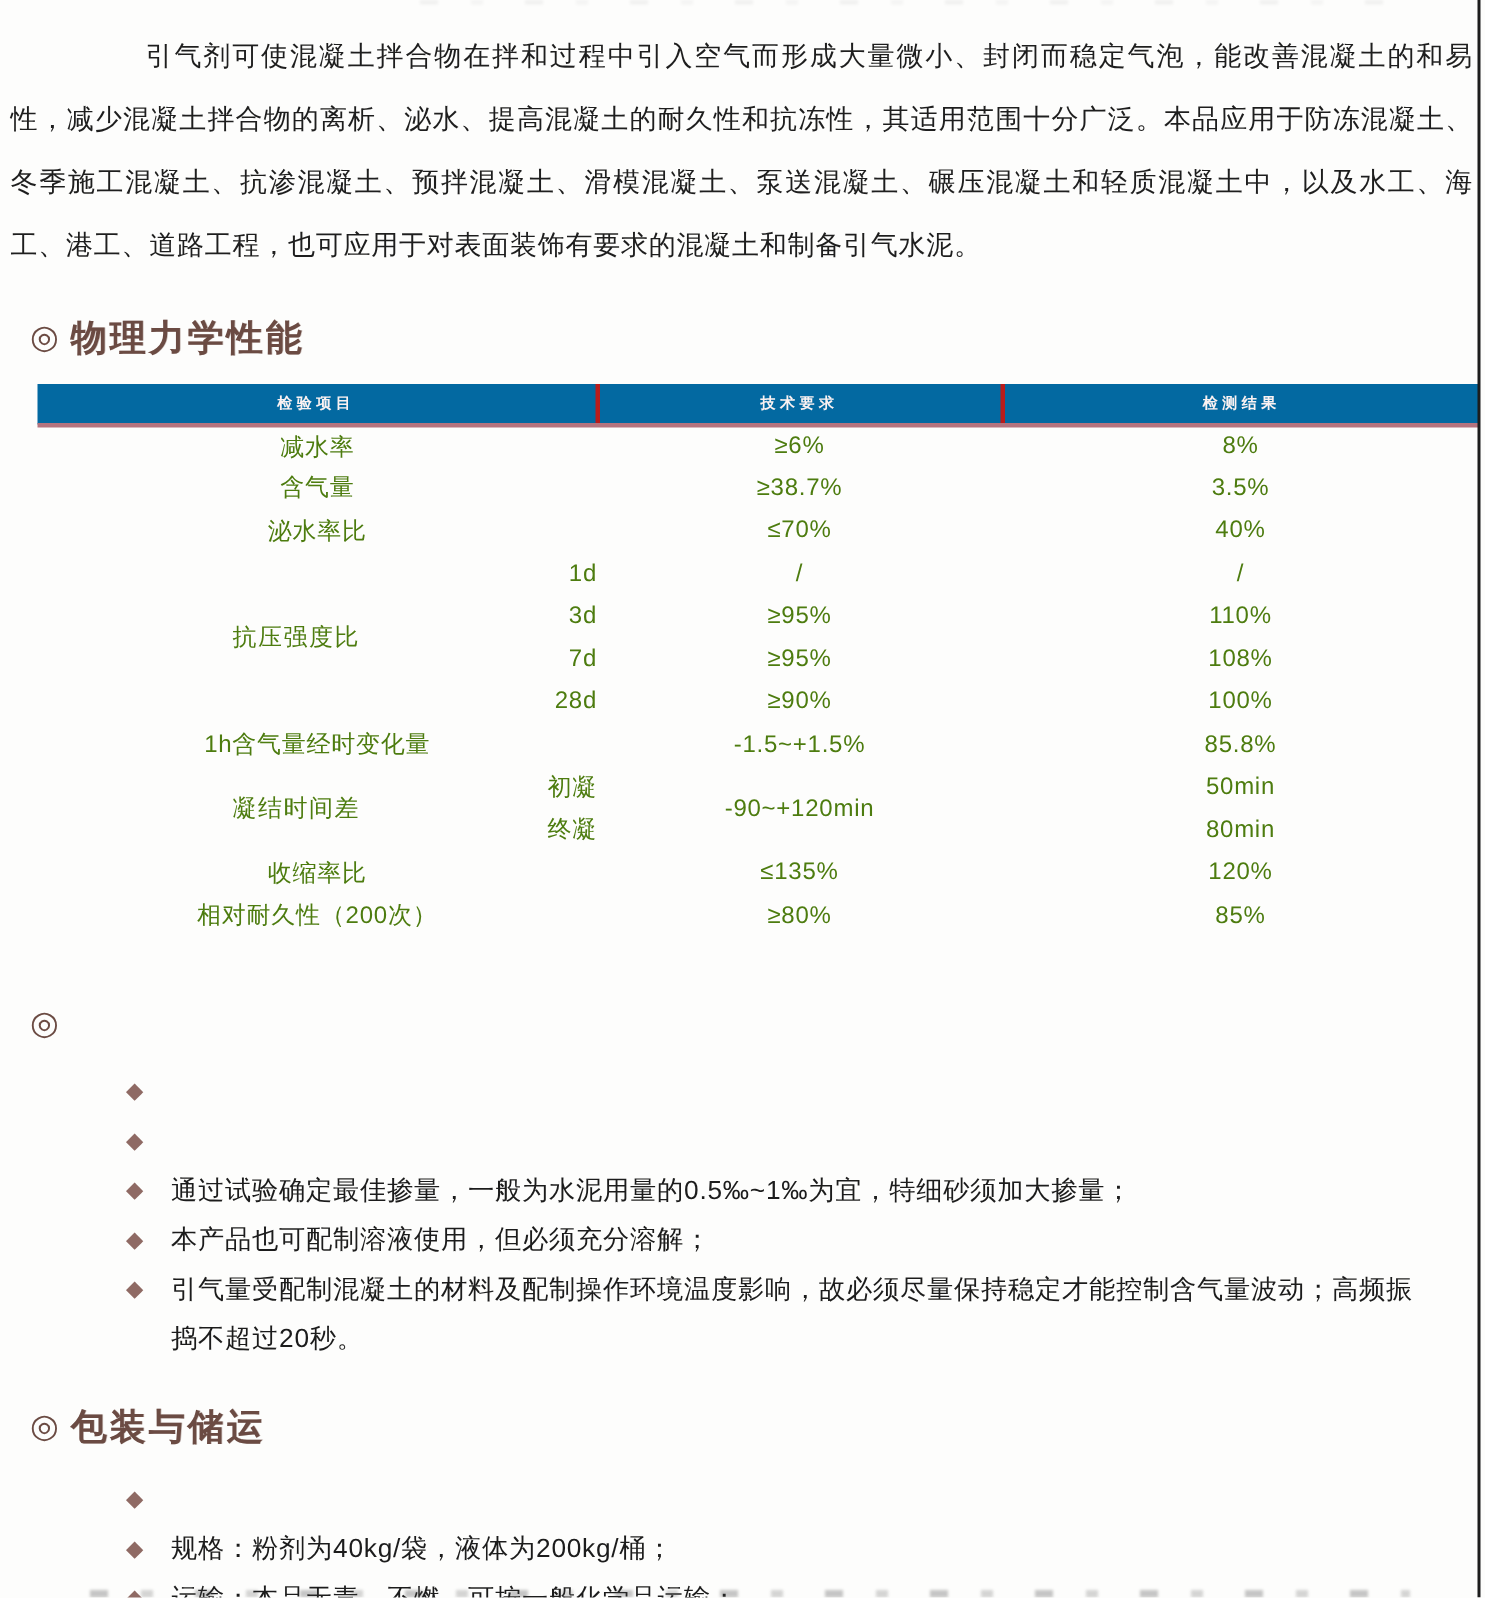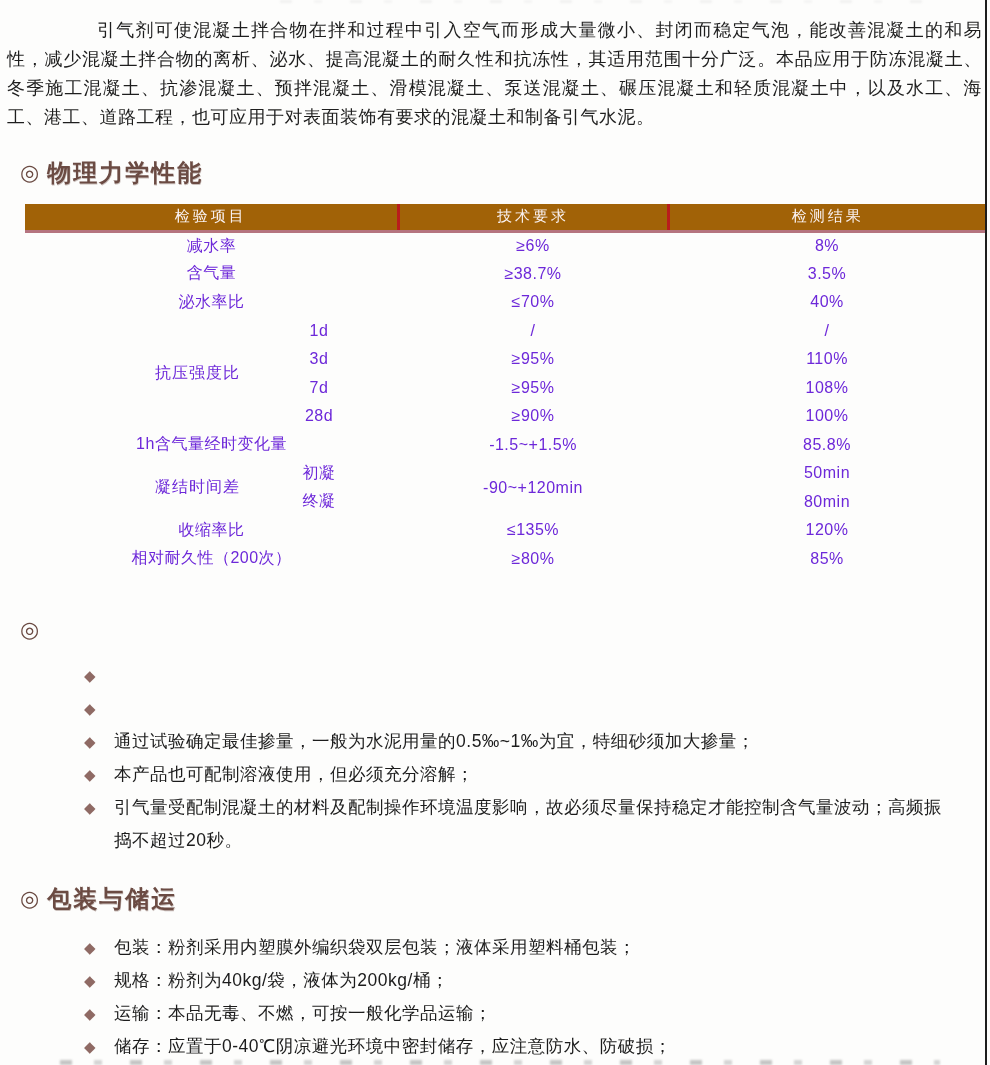--- a/index.html
+++ b/index.html
@@ -10,21 +10,21 @@
     font-family:"Liberation Sans", sans-serif;
     color:#222;
     overflow:hidden;
   }
   .page { position:relative; width:990px; height:1065px; padding-top:16px; }
 
   
   .intro {
     margin:0 8px 0 7px;
     font-size:18px;
-    line-height:29px;
+    line-height:42px;
     text-indent:5em;
     text-align:justify;
     color:#1e1e1e;
     letter-spacing:0.5px;
   }
 
   
   .section-heading {
     display:flex; align-items:center;
     margin:25px 0 0 20px;
@@ -45,38 +45,38 @@
     margin:15px 0 0 25px;
     width:961px;
     table-layout:fixed;
     font-size:16px;
   }
   table.props col.c1a { width:215px; }
   table.props col.c1b { width:158px; }
   table.props col.c2  { width:270px; }
   table.props col.c3  { width:318px; }
   table.props th {
-    background:#a16207;
+    background:#0369a1;
     color:#faf2f2;
-    font-weight:normal;
-    font-size:15px;
+    font-weight:bold;
+    font-size:10px;
     height:27px;
     letter-spacing:3px;
     border-bottom:3px solid #b5747f;
   }
   table.props th + th { border-left:3px solid #b91c1c; }
   table.props td {
     height:28.5px;
     text-align:center;
     vertical-align:middle;
-    color:#6d28d9;
+    color:#4d7c0f;
     letter-spacing:0.5px;
   }
   table.props td.group { letter-spacing:1px;text-align:right; }
-  table.props td.sub   { text-align:center; }
+  table.props td.sub   { text-align:right; }
 
   
   .bullets { margin:16px 0 0 84px; list-style:none; width:870px; }
   .bullets li {
     display:flex;
     align-items:flex-start;
     font-size:17.5px;
     line-height:33px;
     color:#1c1c1c;
     letter-spacing:0.5px;
@@ -227,21 +227,20 @@
   </ul>
 
   <h2 class="section-heading" style="margin-top:26px;">
     <span class="marker">◎</span>
     <span>包装与储运</span>
   </h2>
 
   <ul class="bullets">
     <li>
       <span class="diamond">◆</span>
-      <span>包装：粉剂采用内塑膜外编织袋双层包装；液体采用塑料桶包装；</span>
     </li>
     <li>
       <span class="diamond">◆</span>
       <span>规格：粉剂为40kg/袋，液体为200kg/桶；</span>
     </li>
     <li>
       <span class="diamond">◆</span>
       <span>运输：本品无毒、不燃，可按一般化学品运输；</span>
     </li>
     <li>

